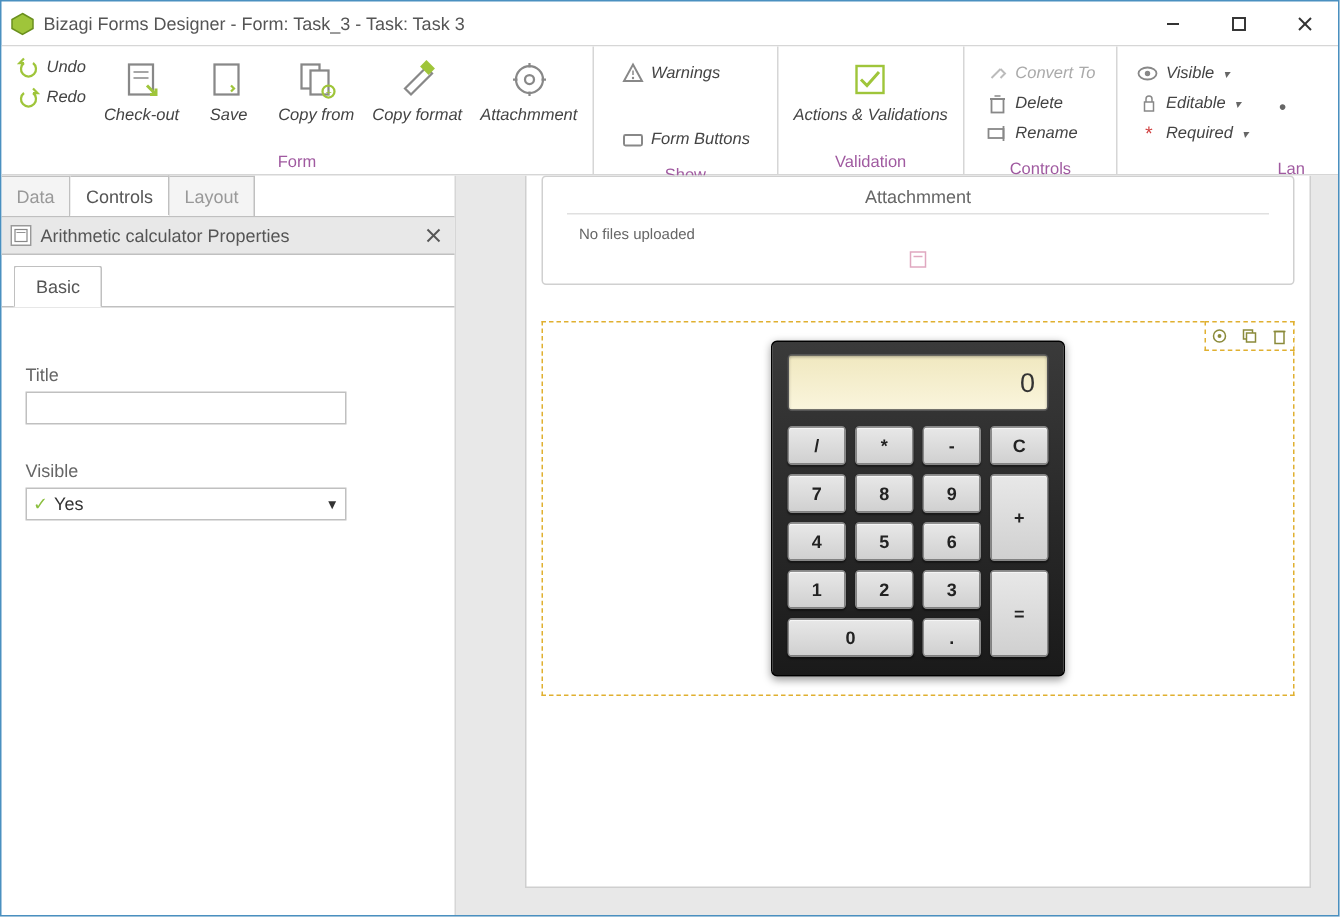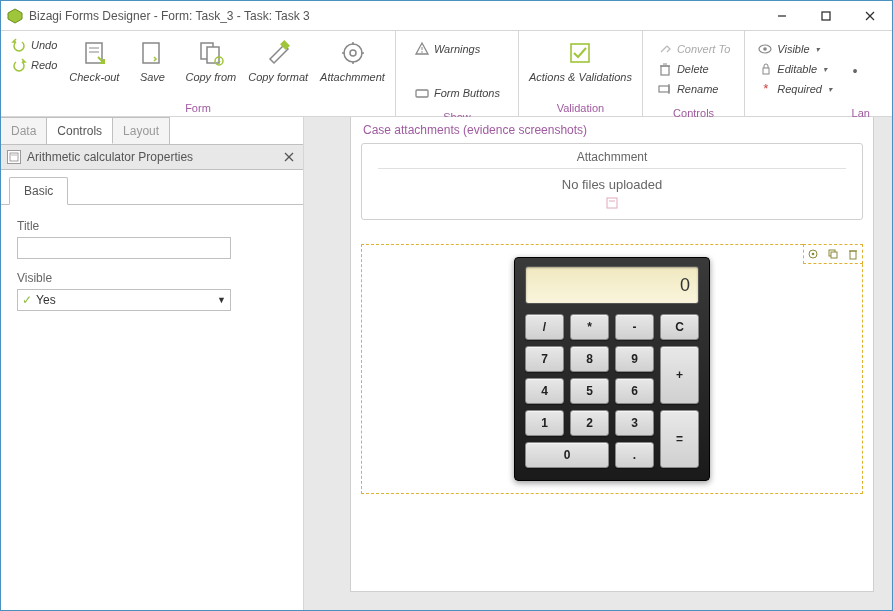--- a/index.html
+++ b/index.html
@@ -32,34 +32,34 @@
 .side-tab:first-child { border-left: 0; }
 
 .prop-header { background: #e8e8e8; display: flex; align-items: center; padding: 4px 6px; border-bottom: 1px solid #c0c0c0; }
 .prop-header .ph-ico { width: 14px; height: 14px; border: 1px solid #999; margin-right: 6px; background: #fff; display:flex;align-items:center;justify-content:center;}
 .prop-header .ph-text { flex: 1; font-size: 12px; color: #555; }
 .prop-header .ph-close { width: 16px; height: 16px; display: flex; align-items: center; justify-content: center; color: #555; }
 
 .prop-tabs { display: flex; padding: 6px 8px 0; border-bottom: 1px solid #c0c0c0; }
 .prop-tab { padding: 6px 14px; border: 1px solid #c0c0c0; border-bottom: 1px solid #fff; background: #fff; position: relative; top: 1px; color: #555; font-size: 12px; border-radius: 2px 2px 0 0;}
 .prop-body { padding: 14px 16px; }
-.prop-field { margin-bottom: 12px; }
+.prop-field { margin-bottom: 12px; margin-top: 24px; }
 .prop-label { font-size: 12px; color: #666; margin-bottom: 4px; display: block; }
 .prop-input { width: 214px; height: 22px; border: 1px solid #c0c0c0; padding: 2px 4px; font-size: 12px; background: #fff; }
 .prop-select { width: 214px; height: 22px; border: 1px solid #c0c0c0; display: flex; align-items: center; padding: 0 4px; justify-content: space-between; background: #fff; }
 .prop-select .chk { color: #8bbf3f; margin-right: 4px; font-size: 12px; }
 .prop-select .val { flex: 1; font-size: 12px; color: #333; }
 .prop-select .dd { font-size: 9px; color: #333; }
 
 .canvas-wrap { flex: 1; background: #e8e8e8; overflow: auto; position: relative; padding: 0 18px 18px 46px;}
 .canvas { background: #fff; border: 1px solid #cfcfcf; padding: 0 10px 10px; min-height: 100%; border-top: none;}
 .section-title { color: #a05aa0; font-size: 12px; padding: 6px 2px; }
 .attach-box { border: 1px solid #d0d0d0; border-radius: 3px; padding: 6px 24px; }
 .attach-head { text-align: center; color: #666; font-size: 12px; border-bottom: 1px solid #e0e0e0; padding-bottom: 4px; margin: 0 -8px 4px;}
-.attach-body { text-align: center; color: #666; font-size: 13px; padding: 4px 0 2px; }
+.attach-body { text-align: left; color: #666; font-size: 10px; padding: 4px 0 2px; }
 .attach-ico { text-align: center; color: #ccc; font-size: 14px; padding-top: 2px; }
 
 .selected-region { border: 1px dashed #e0b030; margin-top: 24px; padding: 12px; position: relative; }
 .sel-tools { position: absolute; top: -1px; right: -1px; display: flex; gap: 2px; background: #fff; border: 1px dashed #e0b030; padding: 0; }
 .sel-tool { width: 18px; height: 18px; display: flex; align-items: center; justify-content: center; color: #8a8a3a; font-size: 11px; }
 
 .calc { width: 196px; margin: 0 auto; background: linear-gradient(#3a3a3a,#1a1a1a); border: 1px solid #000; border-radius: 4px; box-shadow: 0 2px 6px rgba(0,0,0,0.4); padding: 8px 10px 12px; }
 .calc-title { color: #eee; font-size: 13px; padding: 2px 0 8px 2px; }
 .calc-disp { background: linear-gradient(#f0e8c0,#faf5dc); border: 1px solid #555; border-radius: 3px; height: 38px; display: flex; align-items: center; justify-content: flex-end; padding: 0 8px; font-size: 18px; color: #333; margin-bottom: 10px; box-shadow: inset 0 1px 2px rgba(0,0,0,0.3);}
 .calc-grid { display: grid; grid-template-columns: repeat(4, 1fr); gap: 6px; }
@@ -333,21 +333,20 @@
           <span class="chk">✓</span>
           <span class="val">Yes</span>
           <span class="dd">▼</span>
         </div>
       </div>
     </div>
   </div>
 
   <div class="canvas-wrap">
     <div class="canvas">
-      <div class="section-title">Case attachments (evidence screenshots)</div>
       <div class="attach-box">
         <div class="attach-head">Attachmment</div>
         <div class="attach-body">No files uploaded</div>
         <div class="attach-ico"><svg width="14" height="14">
               <rect x="2" y="2" width="10" height="10" fill="none" stroke="#e0a8c0" stroke-width="1"></rect>
               <line x1="4" y1="5" x2="10" y2="5" stroke="#e0a8c0"></line>
             </svg></div>
       </div>
 
       <div class="selected-region">

